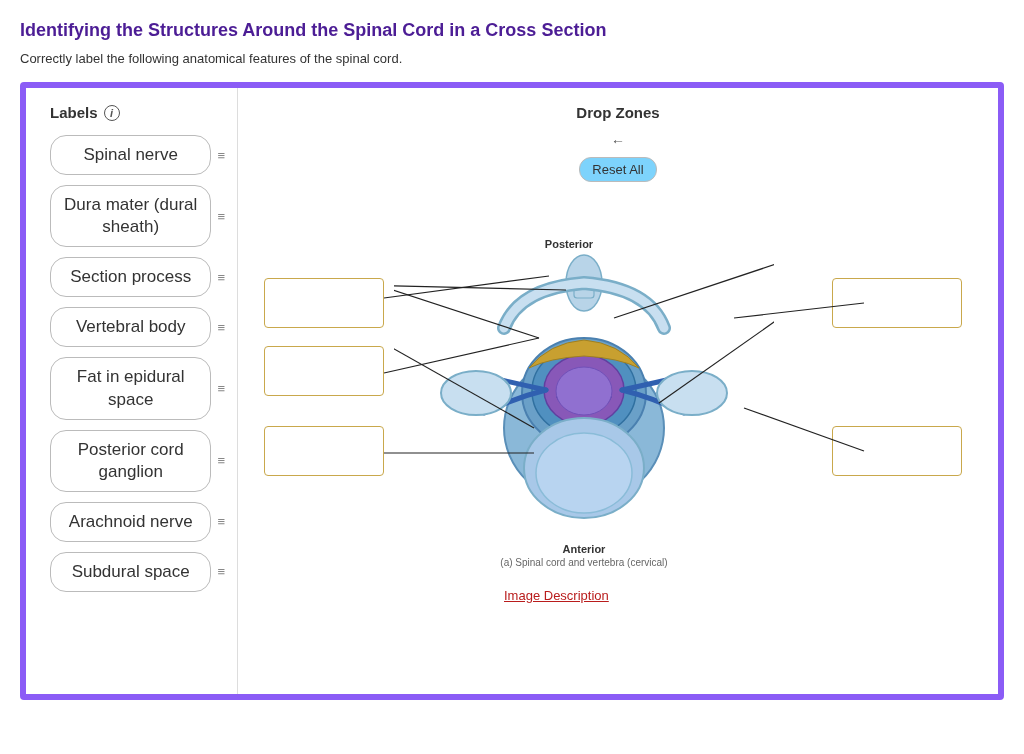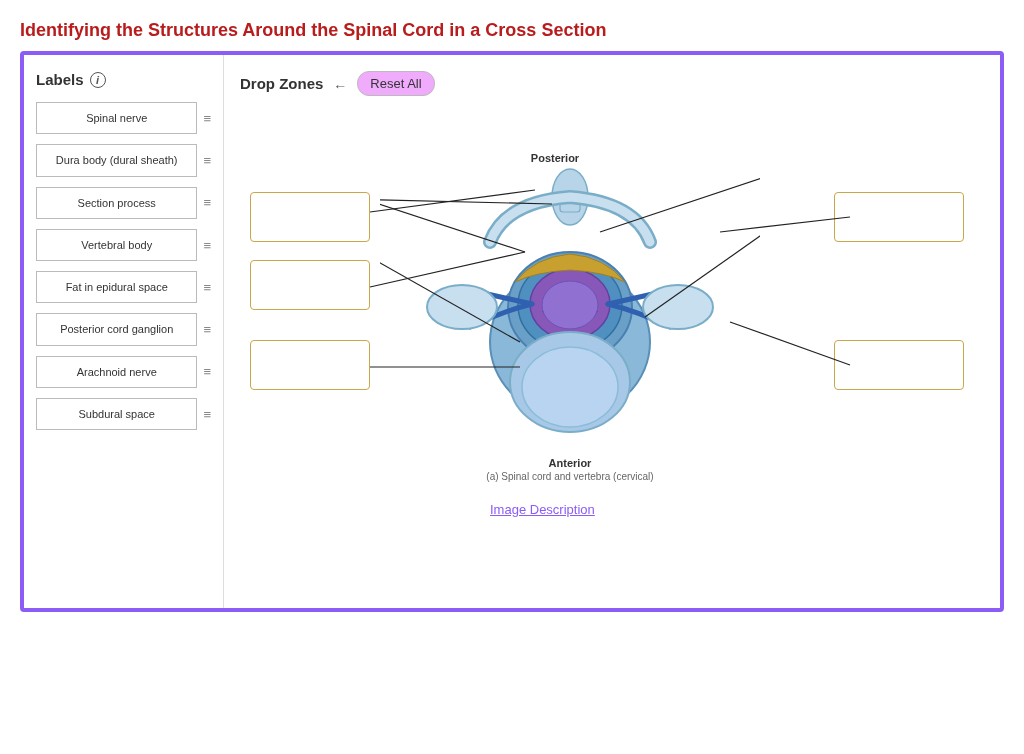--- a/index.html
+++ b/index.html
@@ -1,66 +1,67 @@
 <!DOCTYPE html>
 <html><head>
   <meta charset="utf-8">
   <style>
     * { box-sizing: border-box; margin: 0; padding: 0; }
     body { font-family: Arial, sans-serif; background: #fff; color: #333; font-size: 14px; }
     .page { padding: 20px; max-width: 1024px; }
-    h1 { font-size: 18px; font-weight: bold; margin-bottom: 10px; color: #b91c1c; }
+    h1 { font-size: 18px; font-weight: bold; margin-bottom: 10px; color: #4c1d95; }
     .subtitle { font-size: 13px; margin-bottom: 16px; color: #333; }
-    .main-container { border: 4px solid #8b5cf6; border-radius: 4px; display: flex; min-height: 560px; }
+    .main-container { border: 6px solid #8b5cf6; border-radius: 4px; display: flex; min-height: 560px; padding-left: 12px; }
     .labels-panel { width: 200px; border-right: 1px solid #ddd; padding: 16px 12px; flex-shrink: 0; }
     .labels-header { display: flex; align-items: center; gap: 6px; font-weight: bold; font-size: 15px; margin-bottom: 14px; }
     .info-icon { width: 16px; height: 16px; border-radius: 50%; border: 1.5px solid #555; display: inline-flex; align-items: center; justify-content: center; font-size: 11px; font-style: italic; color: #555; cursor: default; }
     .label-item { display: flex; align-items: center; margin-bottom: 10px; }
-    .label-btn { border: 1px solid #bbb; border-radius: 0; padding: 8px 10px; font-size: 11px; text-align: center; background: #fff; cursor: grab; flex: 1; line-height: 1.3; color: #333; }
+    .label-btn { border: 1px solid #bbb; border-radius: 16px; padding: 8px 10px; font-size: 17px; text-align: center; background: #fff; cursor: grab; flex: 1; line-height: 1.3; color: #333; }
     .label-icon { margin-left: 6px; color: #888; font-size: 13px; cursor: pointer; flex-shrink: 0; }
     .dropzones-panel { flex: 1; padding: 16px; position: relative; }
-    .dropzones-header { display: flex; align-items: center; gap: 10px; margin-bottom: 16px; }
+    .dropzones-header { display: flex; align-items: center; gap: 10px; margin-bottom: 16px; flex-direction: column; }
     .dropzones-title { font-weight: bold; font-size: 15px; }
     .arrow-icon { color: #555; font-size: 14px; }
-    .reset-btn { border: 1px solid #bbb; border-radius: 12px; padding: 4px 12px; background: #f0abfc; font-size: 13px; cursor: pointer; color: #333; }
+    .reset-btn { border: 1px solid #bbb; border-radius: 12px; padding: 4px 12px; background: #7dd3fc; font-size: 13px; cursor: pointer; color: #333; }
     .diagram-area { position: relative; width: 100%; height: 480px; text-align: center; }
     .drop-zone { border: 1px solid #c9a84c; border-radius: 4px; position: absolute; background: #fff; display: flex; align-items: center; justify-content: center; font-size: 12px; color: #888; }
     .dz-upper-left { width: 120px; height: 50px; left: 10px; top: 80px; }
     .dz-middle-left { width: 120px; height: 50px; left: 10px; top: 148px; }
     .dz-lower-left { width: 120px; height: 50px; left: 10px; top: 228px; }
     .dz-upper-right { width: 130px; height: 50px; right: 20px; top: 80px; }
     .dz-lower-right { width: 130px; height: 50px; right: 20px; top: 228px; }
     .spinal-image { position: absolute; left: 140px; top: 30px; width: 380px; height: 360px; }
-    .image-description-link { position: absolute; left: 230px; top: 385px; font-size: 13px; color: #8b5cf6; text-decoration: underline; cursor: pointer; }
+    .image-description-link { position: absolute; left: 230px; top: 385px; font-size: 13px; color: #b91c1c; text-decoration: underline; cursor: pointer; }
     
     .spinal-svg { width: 380px; height: 340px; }
     
     .connector-line { stroke: #222; stroke-width: 1.2; fill: none; }
   </style>
 </head>
 <body>
 
 <div class="page">
   <h1>Identifying the Structures Around the Spinal Cord in a Cross Section</h1>
+  <p class="subtitle">Correctly label the following anatomical features of the spinal cord.</p>
 
   <div class="main-container">
 
     <div class="labels-panel">
       <div class="labels-header">
         <span>Labels</span>
         <span class="info-icon">i</span>
       </div>
       <div id="labels-list">
 
       <div class="label-item">
             <div class="label-btn">Spinal nerve</div>
             <span class="label-icon">≡</span>
           </div>
           <div class="label-item">
-            <div class="label-btn">Dura body (dural sheath)</div>
+            <div class="label-btn">Dura mater (dural sheath)</div>
             <span class="label-icon">≡</span>
           </div>
           <div class="label-item">
             <div class="label-btn">Section process</div>
             <span class="label-icon">≡</span>
           </div>
           <div class="label-item">
             <div class="label-btn">Vertebral body</div>
             <span class="label-icon">≡</span>
           </div>

